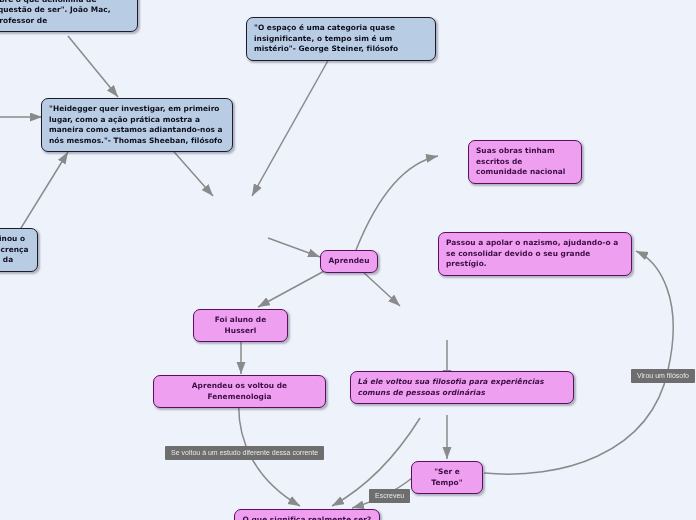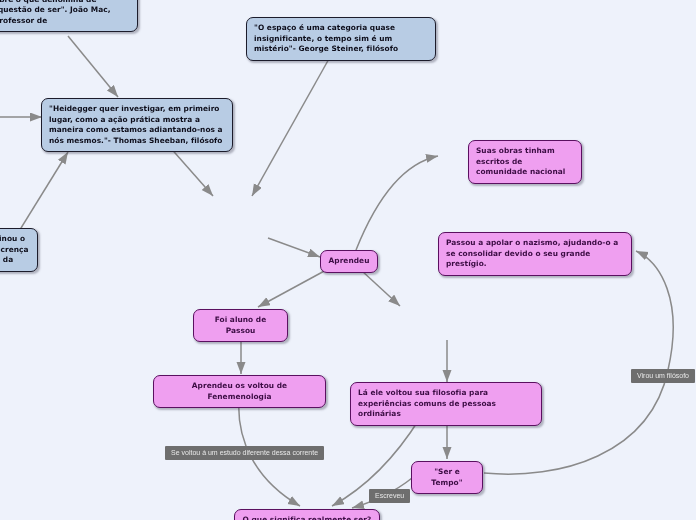--- a/index.html
+++ b/index.html
@@ -132,29 +132,29 @@
 
   <div class="node pink" style="left:440px; top:140px; width:114px;margin-left:28px;">
     <span>Suas obras tinham escritos de comunidade nacional</span>
   </div>
 
   <div class="node pink" style="left:438px; top:232px; width:194px;">
     <span>Passou a apolar o nazismo, ajudando-o a se consolidar devido o seu grande prestígio.</span>
   </div>
 
   <div class="node pink center" style="left:193px; top:309px; width:95px;">
-    <span>Foi aluno de Passou</span>
+    <span>Foi aluno de Husserl</span>
   </div>
 
 
   <div class="node pink center" style="left:153px; top:375px; width:173px;">
     <span>Aprendeu os voltou de Fenemenologia</span>
   </div>
 
-  <div class="node pink" style="left:350px; top:382px; width:192px;">
+  <div class="node pink" style="left:350px; top:371px; width:224px;font-style:italic;">
     <span>Lá ele voltou sua filosofia para experiências comuns de pessoas ordinárias</span>
   </div>
 
   <div class="node pink center" style="left:411px; top:461px; width:72px;">
     <span>"Ser e Tempo"</span>
   </div>
 
   <div class="node pink center" style="left:234px; top:509px; width:146px;">
     <span>O que significa realmente ser?</span>
   </div>

